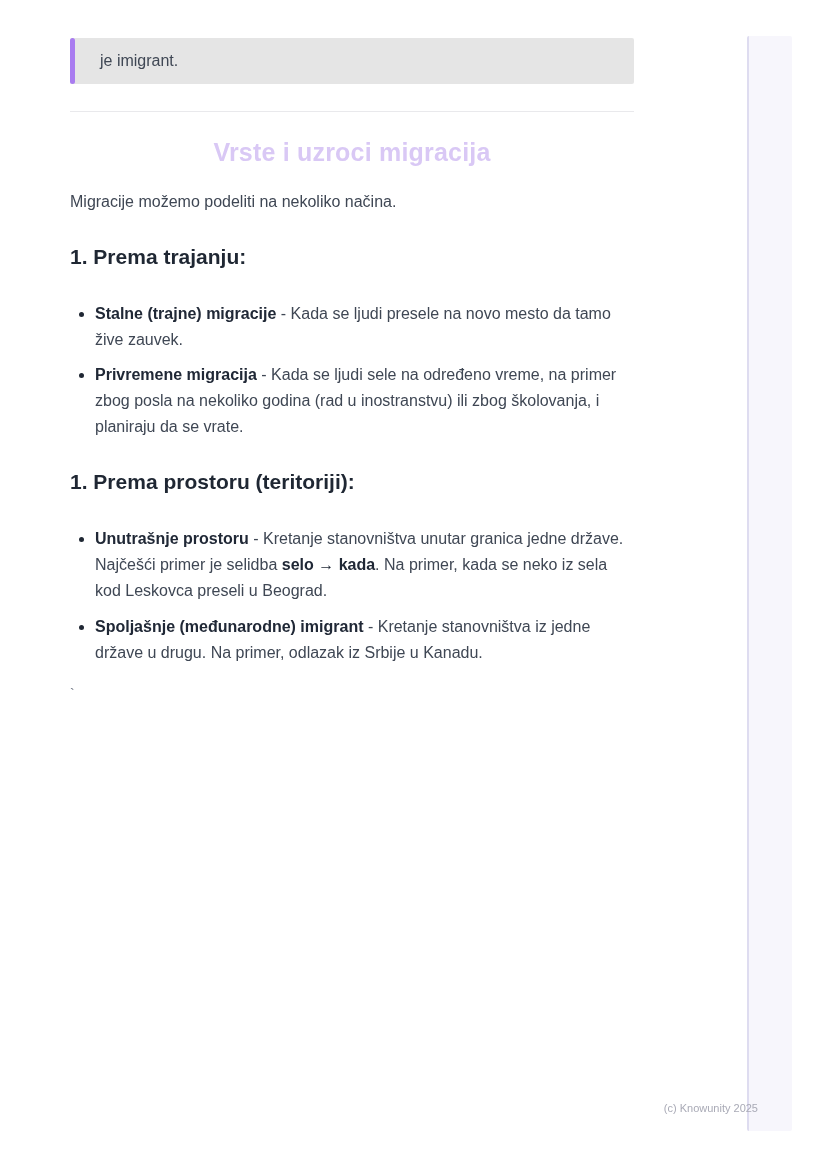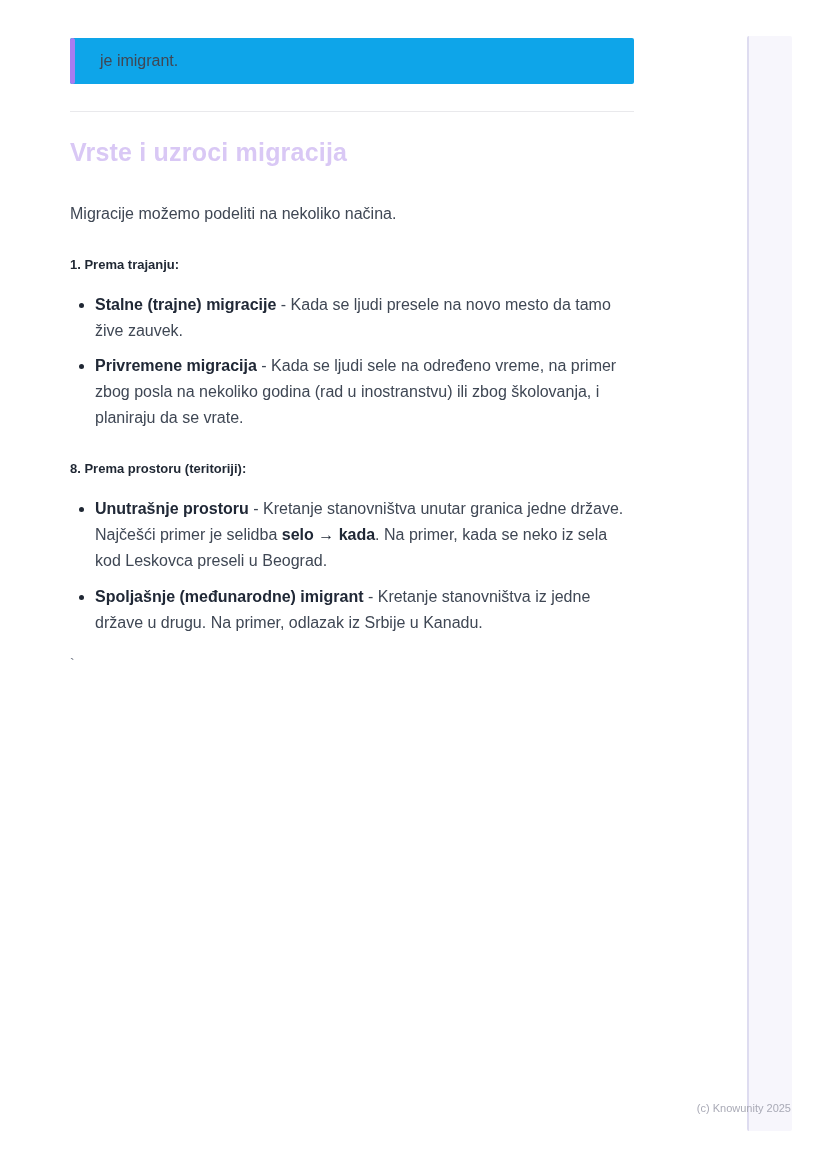--- a/index.html
+++ b/index.html
@@ -13,21 +13,21 @@
   .content {
     position: absolute;
     left: 70px; top: 0;
     width: 564px;
   }
   
   .callout {
     position: relative;
     margin-top: 38px;
     min-height: 44px;
-    background: #0ea5e9;
+    background: #e5e5e5;
     border-radius: 2px;
   }
   .callout-bar {
     position: absolute;
     left: 0; top: 0; bottom: 0;
     width: 5px;
     background: #a97cf0;
     border-radius: 6px;
   }
   .callout-text {
@@ -42,37 +42,38 @@
     border-top: 1px solid #e9e9ec;
     margin-top: 27px;
   }
   
   .page-title {
     margin-top: 26px;
     font-size: 25px;
     font-weight: 700;
     color: #d9c8f5;
     letter-spacing: 0.2px;
+    text-align: center;
   }
   
   .intro {
-    margin-top: 34px;
+    margin-top: 22px;
     font-size: 16px;
     line-height: 1.6;
     color: #3f4754;
   }
   .section-title {
     margin-top: 30px;
-    font-size: 13px;
+    font-size: 21px;
     font-weight: 700;
     color: #1f2733;
   }
   
   ul.bullet-list {
-    margin-top: 20px;
+    margin-top: 32px;
     padding-left: 25px;
     list-style: disc outside;
   }
   ul.bullet-list li {
     margin-bottom: 10px;
     font-size: 16px;
     line-height: 1.62;
     color: #3f4754;
   }
   ul.bullet-list li::marker { color: #1f2733; font-size: 15px; }
@@ -89,21 +90,21 @@
     width: 45px; height: 1095px;
     background: #f7f6fc;
     border-left: 2px solid #dedcf0;
     border-radius: 2px;
     z-index: 1;
   }
   
   .footer-copyright {
     position: absolute;
     top: 1102px;
-    right: 37px;
+    right: 70px;
     font-size: 11px;
     color: #a9aab6;
     z-index: 2;
   }
 </style>
 </head>
 <body>
 
 <div class="content">
 
@@ -118,21 +119,21 @@
 
   <p class="intro">Migracije možemo podeliti na nekoliko načina.</p>
 
   <h2 class="section-title">1. Prema trajanju:</h2>
 
   <ul class="bullet-list">
     <li><span class="seg-b">Stalne (trajne) migracije</span><span> - Kada se ljudi presele na novo mesto da tamo žive zauvek.</span></li>
     <li><span class="seg-b">Privremene migracija</span><span> - Kada se ljudi sele na određeno vreme, na primer zbog posla na nekoliko godina (rad u inostranstvu) ili zbog školovanja, i planiraju da se vrate.</span></li>
   </ul>
 
-  <h2 class="section-title">8. Prema prostoru (teritoriji):</h2>
+  <h2 class="section-title">1. Prema prostoru (teritoriji):</h2>
 
   <ul class="bullet-list">
     <li><span class="seg-b">Unutrašnje prostoru</span><span> - Kretanje stanovništva unutar granica jedne države. Najčešći primer je selidba </span><span class="seg-b">selo → kada</span><span>. Na primer, kada se neko iz sela kod Leskovca preseli u Beograd.</span></li>
     <li><span class="seg-b">Spoljašnje (međunarodne) imigrant</span><span> - Kretanje stanovništva iz jedne države u drugu. Na primer, odlazak iz Srbije u Kanadu.</span></li>
   </ul>
 
   <p class="stray">`</p>
 
 </div>
 

